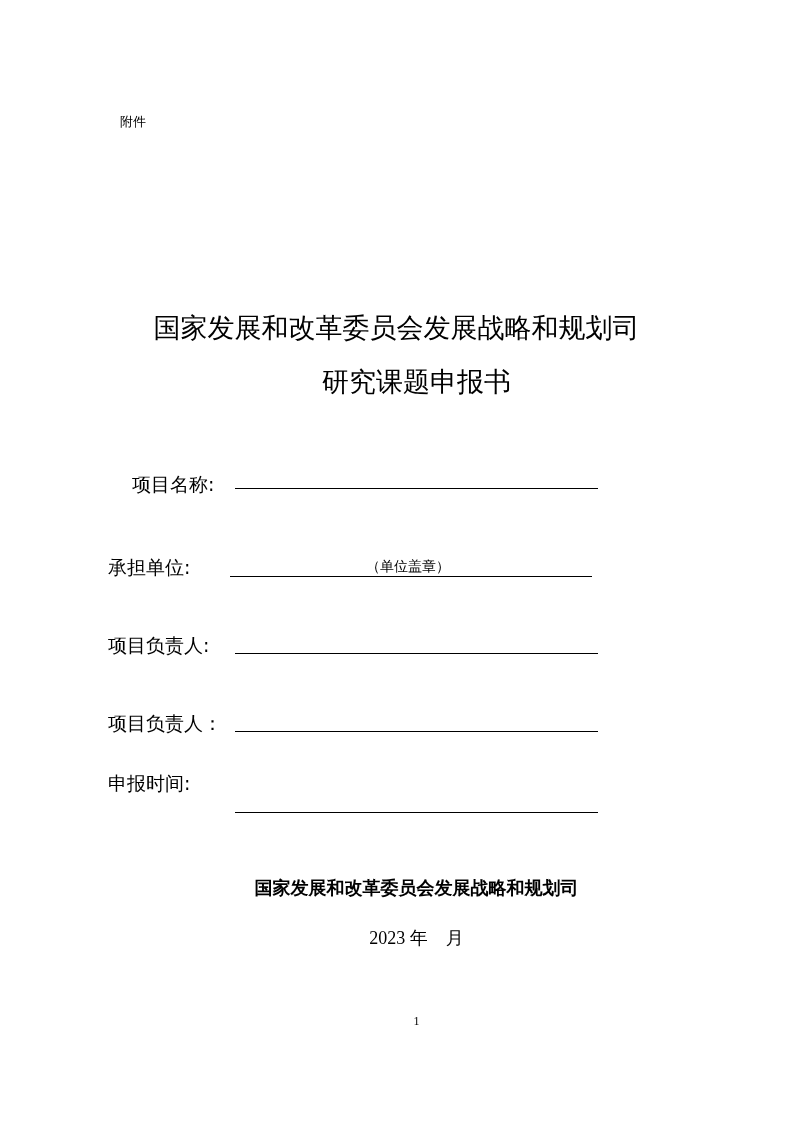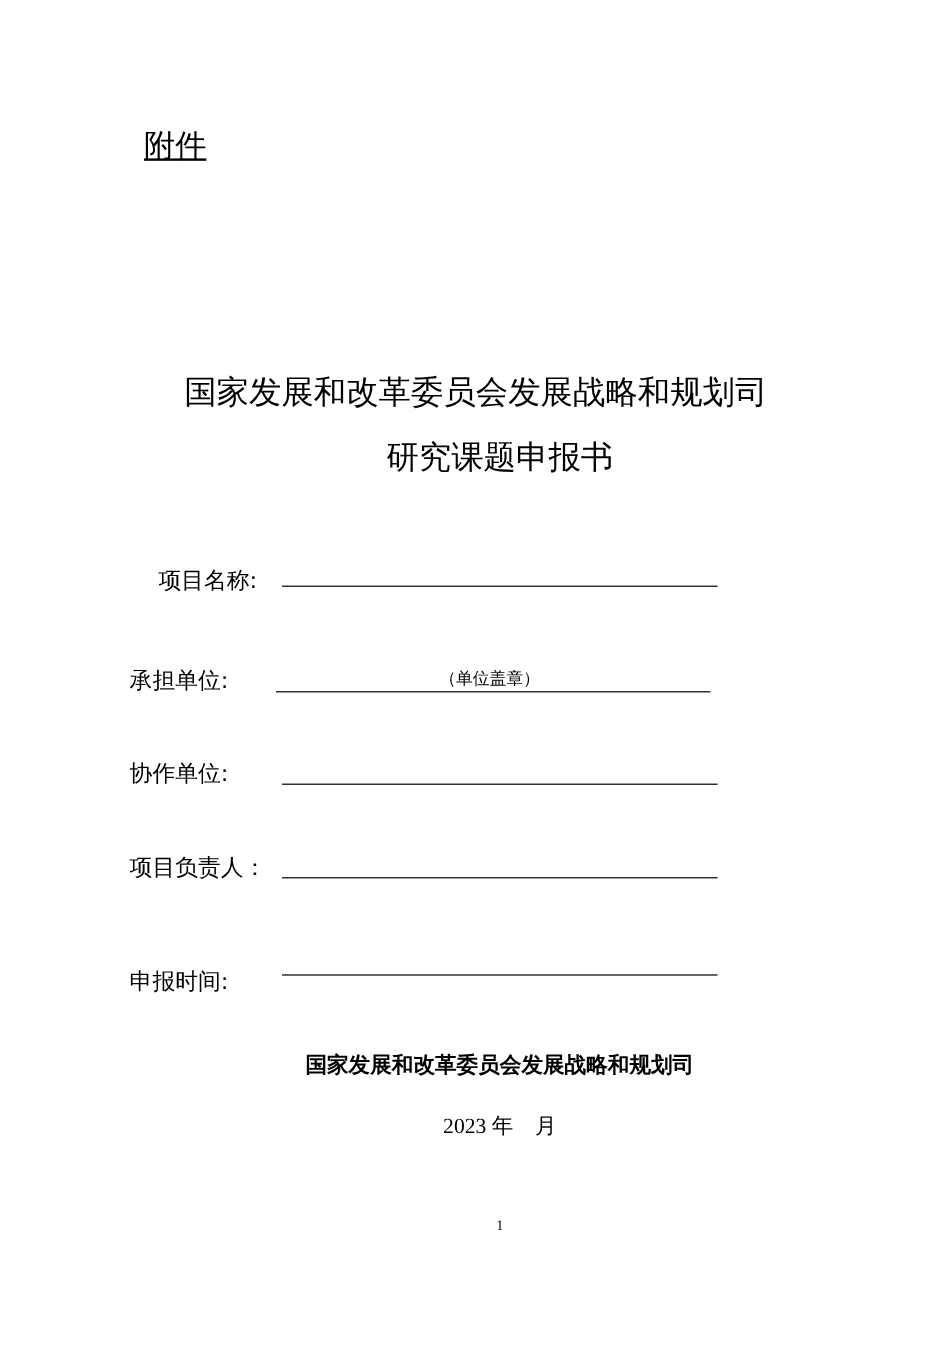--- a/index.html
+++ b/index.html
@@ -1,17 +1,17 @@
 <!DOCTYPE html>
 <html><head>
   <meta charset="utf-8">
   <style>
     html, body { margin: 0; padding: 0; background: #ffffff; }
     body { width: 793px; height: 1122px; position: relative; overflow: hidden; color: #000; font-family: "DejaVu Sans", "Liberation Sans", sans-serif; }
-    .attach { position: absolute; left: 120px; top: 110px; font-size: 26px; line-height: 24px; text-decoration: underline; }
+    .attach { position: absolute; left: 120px; top: 110px; font-size: 13px; line-height: 24px; }
     .title1 { position: absolute; left: 0; width: 793px; top: 309px; text-align: center; font-size: 27px; line-height: 38px; letter-spacing: 0px; }
     .title2 { position: absolute; left: 0; width: 833px; top: 363px; text-align: center; font-size: 27px; line-height: 38px; }
     .field { position: absolute; left: 108px; font-size: 19px; line-height: 24px; }
     .line { position: absolute; height: 0; border-top: 1.3px solid #000; }
     .stamp { position: absolute; font-size: 14px; line-height: 24px; }
     .org { position: absolute; left: 0; width: 833px; top: 876px; text-align: center; font-family: "DejaVu Serif", "Liberation Serif", serif; font-weight: bold; font-size: 18px; line-height: 24px; }
     .date { position: absolute; left: 0; width: 833px; top: 926px; text-align: center; font-family: "Liberation Serif", "DejaVu Serif", serif; font-size: 18px; line-height: 24px; white-space: pre; }
     .pagenum { position: absolute; left: 0; width: 833px; top: 1013px; text-align: center; font-family: "Liberation Serif", "DejaVu Serif", serif; font-size: 12px; line-height: 16px; }
   </style>
 </head>
@@ -22,24 +22,24 @@
 <div class="title1">国家发展和改革委员会发展战略和规划司</div>
 <div class="title2">研究课题申报书</div>
 
 <div class="field" style="top:472px;margin-left:24px;">项目名称:</div>
 <div class="line" style="left:235px; top:488px; width:363px;"></div>
 
 <div class="field" style="top:555px;">承担单位:</div>
 <div class="stamp" style="left:366px; top:554px;">（单位盖章）</div>
 <div class="line" style="left:230px; top:576px; width:362px;"></div>
 
-<div class="field" style="top:633px;">协作单位:</div>
+<div class="field" style="top:633px;">项目负责人:</div>
 <div class="line" style="left:235px; top:653px; width:363px;"></div>
 
 <div class="field" style="top:711px;">项目负责人：</div>
 <div class="line" style="left:235px; top:731px; width:363px;"></div>
 
-<div class="field" style="top:806px;">申报时间:</div>
+<div class="field" style="top:771px;">申报时间:</div>
 <div class="line" style="left:235px; top:812px; width:363px;"></div>
 
 <div class="org">国家发展和改革委员会发展战略和规划司</div>
 <div class="date">2023 年    月</div>
 <div class="pagenum">1</div>
 
 </body></html>

